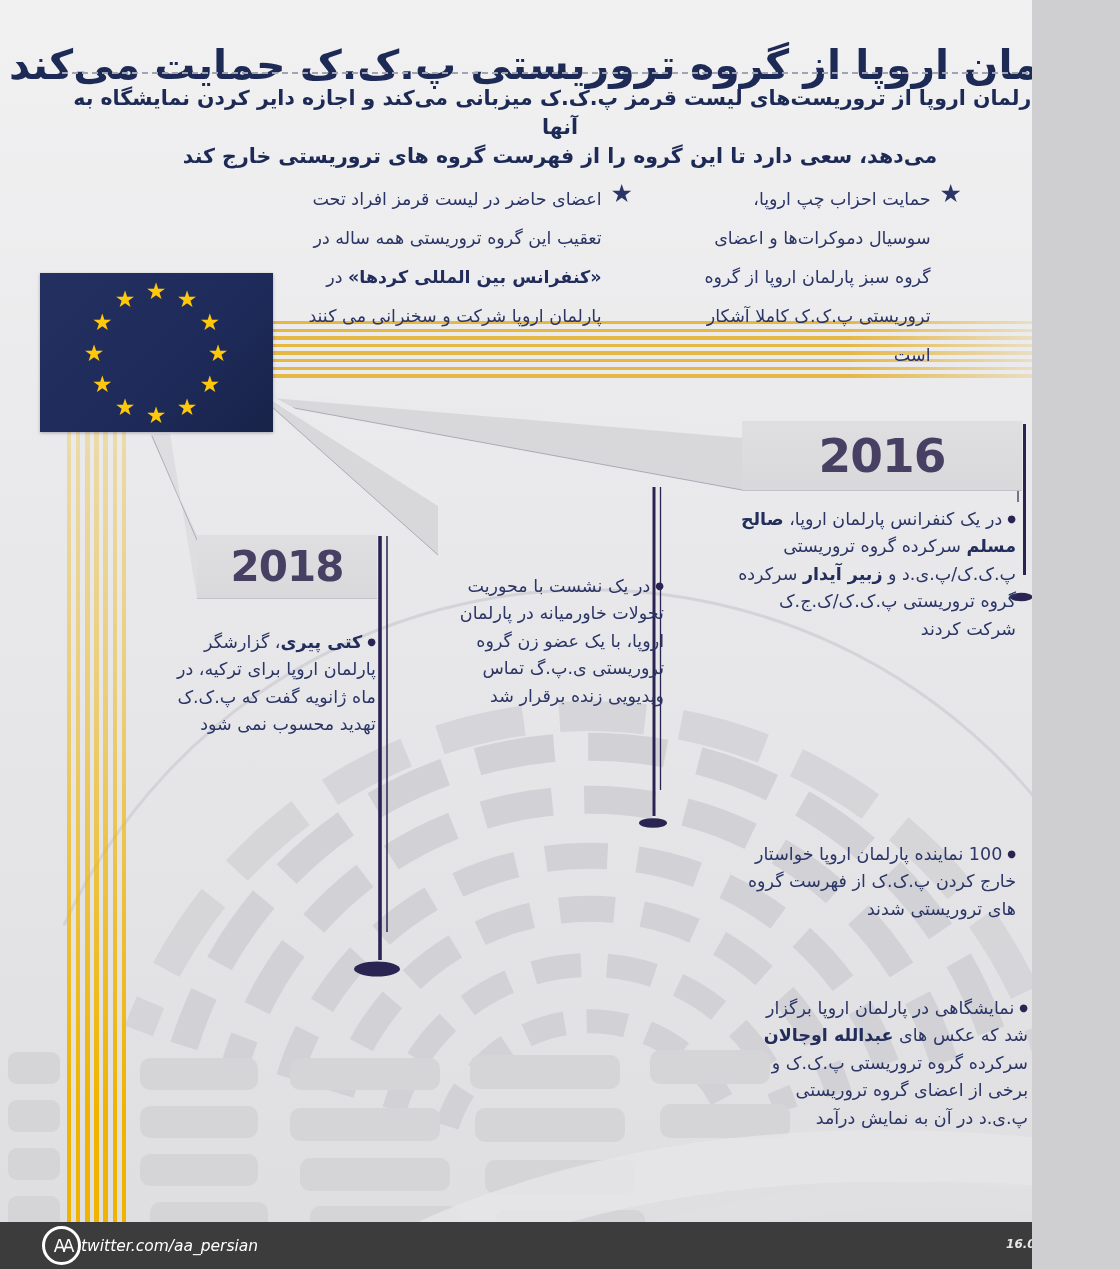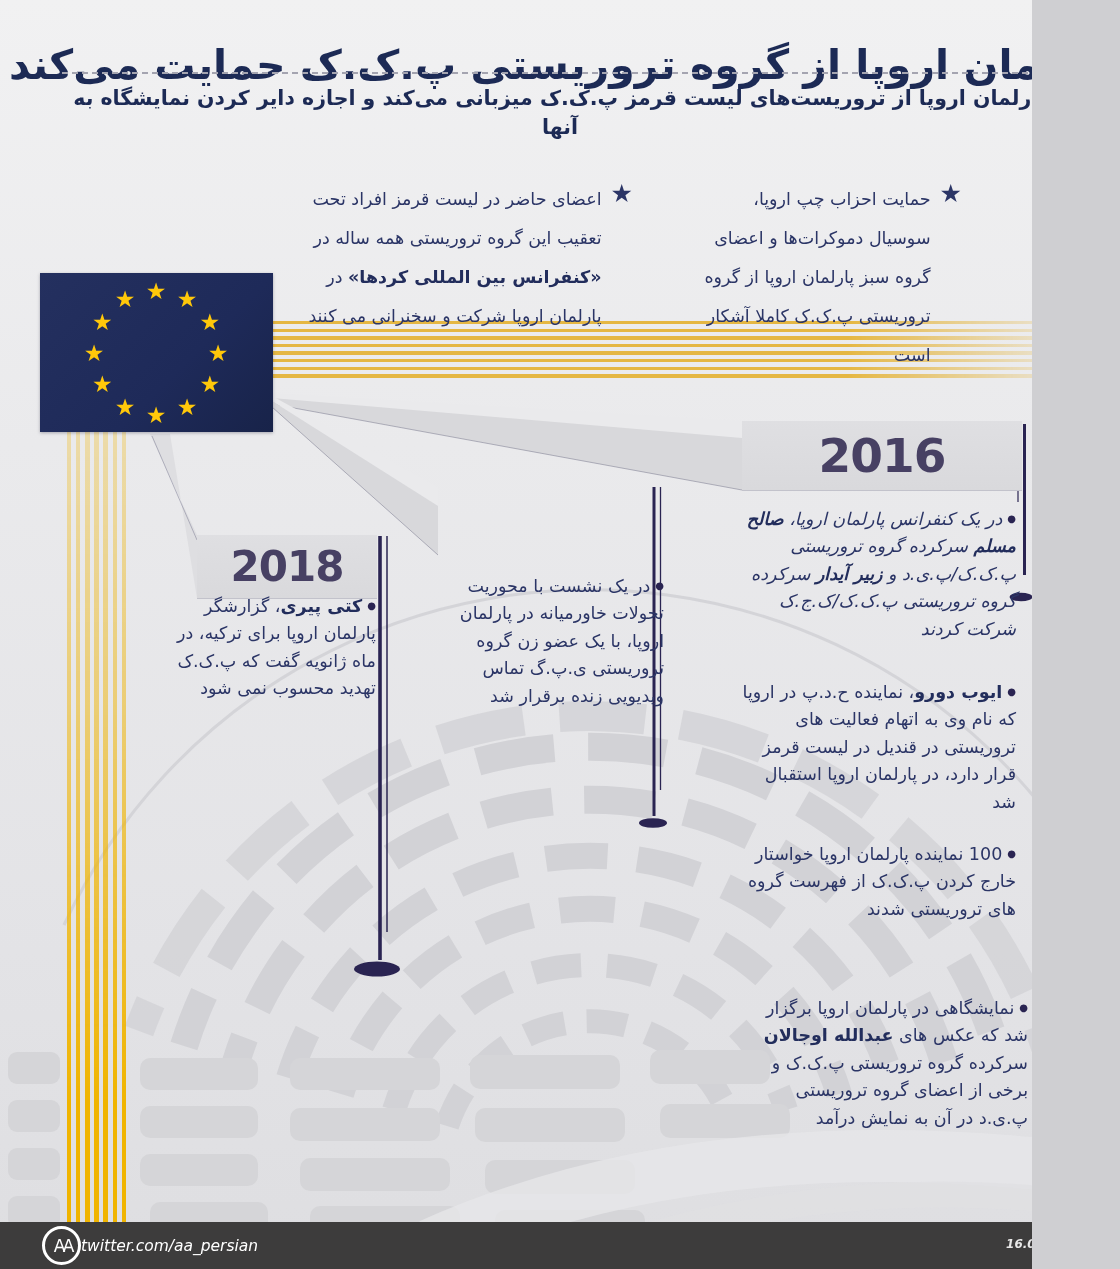--- a/index.html
+++ b/index.html
@@ -151,20 +151,21 @@
     </g>
   </svg>
 
   <div class="abs hstripes"></div>
   <div class="abs vstripes"></div>
 
   <h1 class="abs title">پارلمان اروپا از گروه تروریستی پ.ک.ک حمایت می‌کند</h1>
   <div class="abs divider"></div>
   <div class="abs subtitle">
     <div>پارلمان اروپا از تروریست‌های لیست قرمز پ.ک.ک میزبانی می‌کند و اجازه دایر کردن نمایشگاه به آنها</div>
+    <div>می‌دهد، سعی دارد تا این گروه را از فهرست گروه های تروریستی خارج کند</div>
   </div>
 
   <div class="abs hl hl-right">
     <span class="star">★</span>
     <div class="txt"><span>حمایت احزاب چپ اروپا، سوسیال دموکرات‌ها و اعضای گروه سبز پارلمان اروپا از گروه تروریستی پ.ک.ک کاملا آشکار است</span></div>
   </div>
   <div class="abs hl hl-left">
     <span class="star">★</span>
     <div class="txt"><span>اعضای حاضر در لیست قرمز افراد تحت تعقیب این گروه تروریستی همه ساله در </span><span class="b">«کنفرانس بین المللی کردها»</span><span> در پارلمان اروپا شرکت و سخنرانی می کنند</span></div>
   </div>
@@ -186,38 +187,35 @@
     </div>
   </div>
 
   <div class="abs yearbox yb2016">
     <span>2016</span>
   </div>
   <div class="abs yearbox yb2018">
     <span>2018</span>
   </div>
 
-  <p class="abs item" style="left:738px;top:505px;width:278px;margin:0;font-style:italic;">
+  <p class="abs item" style="left:738px;top:505px;width:278px;margin:0;">
     <span class="dot">●</span><span><span>در یک کنفرانس پارلمان اروپا، </span><span class="b">صالح مسلم</span><span> سرکرده گروه تروریستی پ.ک.ک/پ.ی.د و </span><span class="b">زبیر آیدار</span><span> سرکرده گروه تروریستی پ.ک.ک/ک.ج.ک شرکت کردند</span></span>
-  </p>
-  <p class="abs item" style="left:738px;top:678px;width:278px;margin:0;">
-    <span class="dot">●</span><span><span class="b">ایوب دورو</span><span>، نماینده ح.د.پ در اروپا که نام وی به اتهام فعالیت های تروریستی در قندیل در لیست قرمز قرار دارد، در پارلمان اروپا استقبال شد</span></span>
   </p>
   <p class="abs item" style="left:738px;top:840px;width:278px;margin:0;">
     <span class="dot">●</span><span><span>100 نماینده پارلمان اروپا خواستار خارج کردن پ.ک.ک از فهرست گروه های تروریستی شدند</span></span>
   </p>
   <p class="abs item" style="left:738px;top:982px;width:278px;margin:12px;">
     <span class="dot">●</span><span><span>نمایشگاهی در پارلمان اروپا برگزار شد که عکس های </span><span class="b">عبدالله اوجالان</span><span> سرکرده گروه تروریستی پ.ک.ک و برخی از اعضای گروه تروریستی پ.ی.د در آن به نمایش درآمد</span></span>
   </p>
 
   <p class="abs item" style="left:436px;top:572px;width:228px;margin:0;">
     <span class="dot">●</span><span><span>در یک نشست با محوریت تحولات خاورمیانه در پارلمان اروپا، با یک عضو زن گروه تروریستی ی.پ.گ تماس ویدیویی زنده برقرار شد</span></span>
   </p>
 
-  <p class="abs item" style="left:166px;top:592px;width:210px;margin:0;">
+  <p class="abs item" style="left:166px;top:628px;width:210px;margin:0;">
     <span class="dot">●</span><span><span class="b">کتی پیری</span><span>، گزارشگر پارلمان اروپا برای ترکیه، در ماه ژانویه گفت که پ.ک.ک تهدید محسوب نمی شود</span></span>
   </p>
 
   <div class="abs footer">
     <div class="aalogo">
       <span>AA</span>
     </div>
     <p class="handle" style="margin-top:0;margin-bottom:0;">twitter.com/aa_persian</p>
     <p class="fdate" style="margin-top:0;margin-bottom:4px;font-weight:bold;">16.03.2018</p>
   </div>

